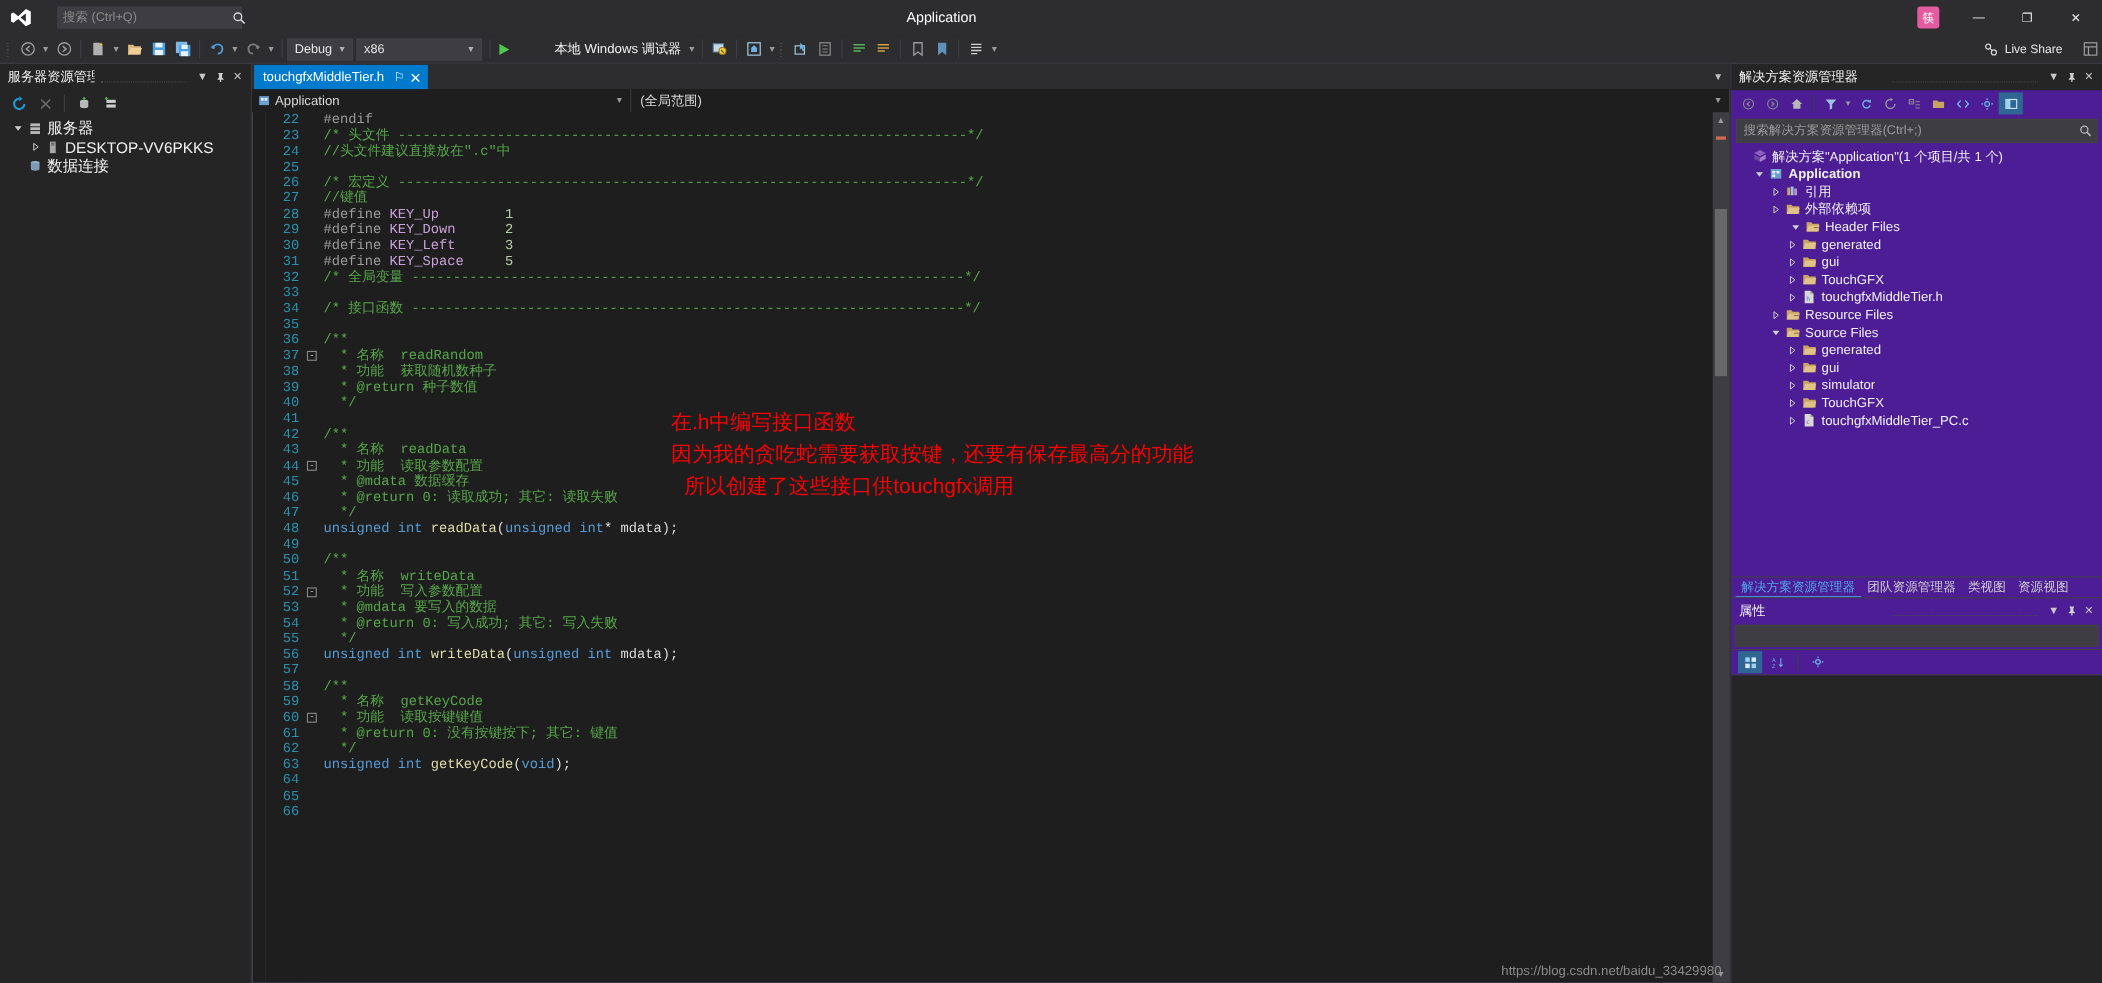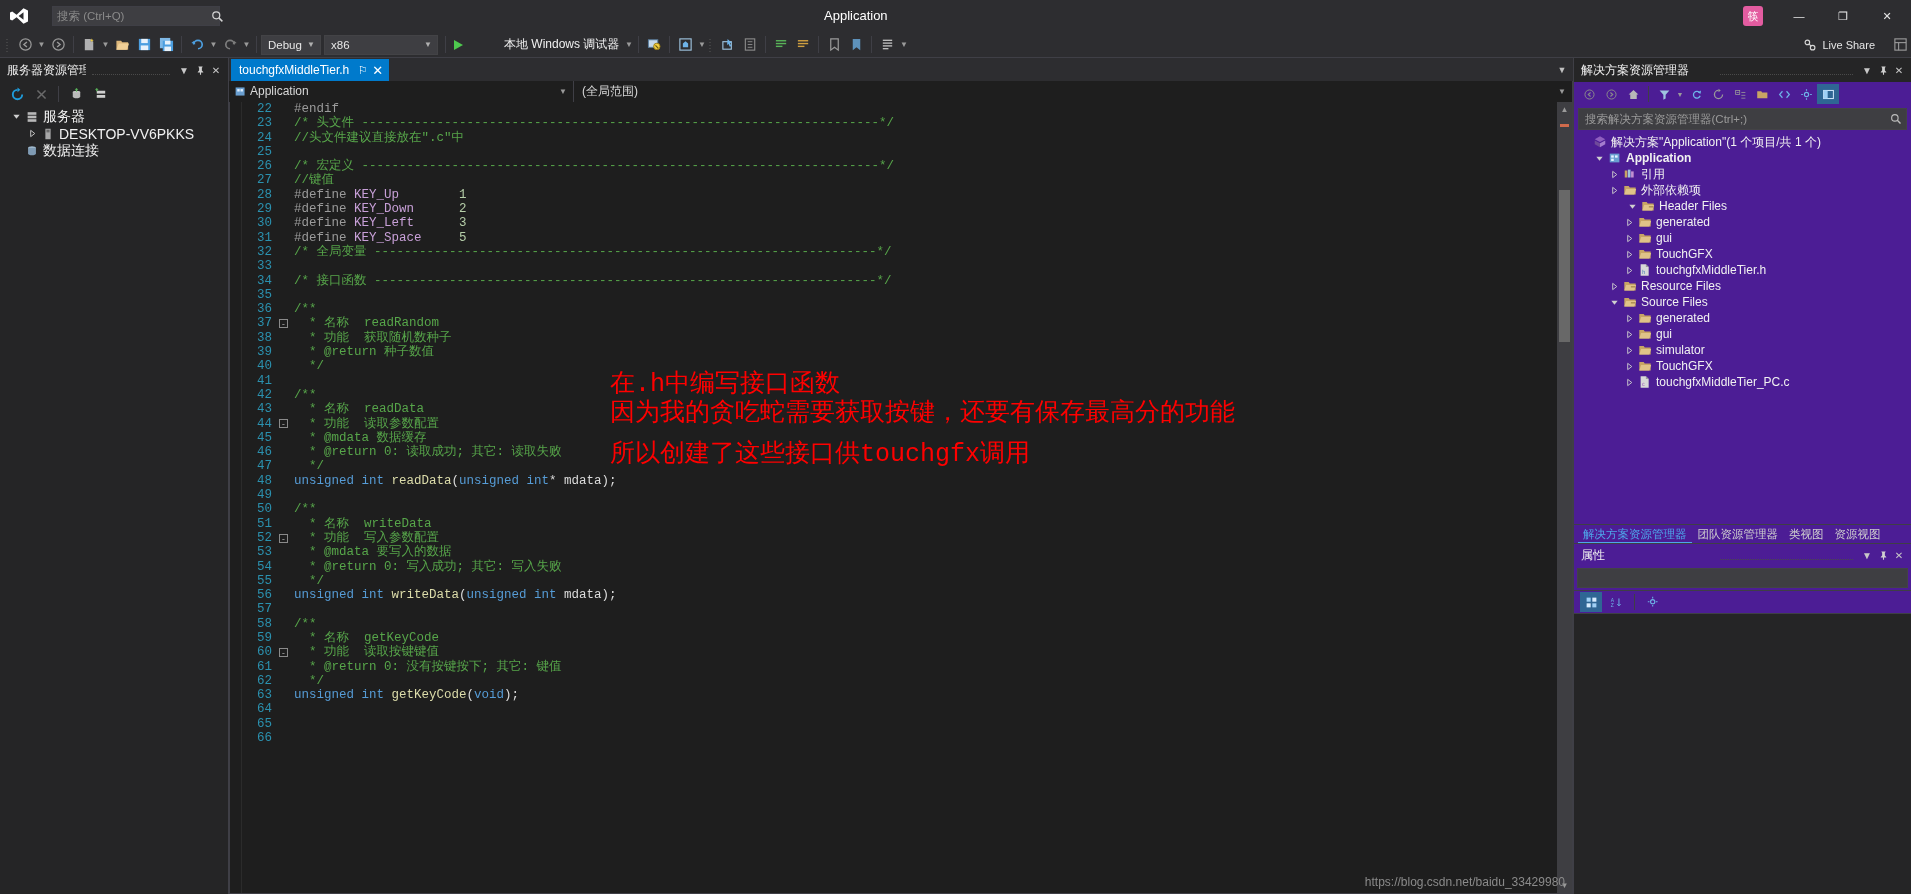--- a/index.html
+++ b/index.html
@@ -94,21 +94,21 @@
   .c-keyword { color:#569cd6; }
   .c-macro { color:#9b9b9b; }
   .c-def { color:#c8a0d8; }
   .c-num { color:#b5cea8; }
   .c-fn { color:#dcdcaa; }
   .c-plain { color:#dcdcdc; }
   .fold-mark { position:absolute; left:3px; width:9px; height:9px; border:1px solid #8a8a8a; color:#c8c8c8;
                font-size:8px; line-height:7px; text-align:center; background:#1e1e1e; }
 
   
-  .annot { position:absolute; color:#ff0000; font-family:Liberation Mono, monospace; font-size:25px; line-height:29px; white-space:nowrap; pointer-events:none; }
+  .annot { position:absolute; color:#ff0000; font-family:Liberation Sans, sans-serif; font-size:19px; line-height:29px; white-space:nowrap; pointer-events:none; }
 
   
   .ed-scroll { width:15px; flex:0 0 15px; background:#3e3e42; position:relative; }
   .ed-scroll .up,.ed-scroll .dn { height:15px; display:flex; align-items:center; justify-content:center; color:#9a9a9a; font-size:8px; }
   .ed-thumb { position:absolute; left:2px; width:11px; background:#686868; }
   .ed-mark { position:absolute; left:3px; width:9px; height:3px; background:#cf6a4c; }
 
   
   .rightpane { width:338px; flex:0 0 338px; background:#4c1d95; display:flex; flex-direction:column; border-left:1px solid #3f3f46; }
   .se-tools { height:24px; display:flex; align-items:center; padding-left:4px; }
@@ -539,21 +539,21 @@
                 <div class="ln"><span class="c-green">  * 名称  getKeyCode</span></div>
                 <div class="ln"><span class="c-green">  * 功能  读取按键键值</span></div>
                 <div class="ln"><span class="c-green">  * @return 0: 没有按键按下; 其它: 键值</span></div>
                 <div class="ln"><span class="c-green">  */</span></div>
                 <div class="ln"><span class="c-keyword">unsigned int</span><span class="c-plain"> </span><span class="c-fn">getKeyCode</span><span class="c-plain">(</span><span class="c-keyword">void</span><span class="c-plain">);</span></div>
                 <div class="ln"><span class="c-plain"></span>&nbsp;</div>
               </div>
 
             <div class="annot" id="annot0" style="left:318px; top:268px;">在.h中编写接口函数</div>
             <div class="annot" id="annot1" style="left:318px; top:297px;">因为我的贪吃蛇需要获取按键，还要有保存最高分的功能</div>
-            <div class="annot" id="annot2" style="left:318px; top:326px;margin-top:12px;">所以创建了这些接口供touchgfx调用</div>
+            <div class="annot" id="annot2" style="left:330px; top:326px;">所以创建了这些接口供touchgfx调用</div>
           </div>
         </div>
         <div class="ed-scroll">
           <div class="up">▲</div>
           <div class="ed-mark" style="top:22px"></div>
           <div class="ed-thumb" style="top:88px; height:152px;"></div>
           <div class="dn" style="position:absolute;bottom:0;width:15px;">▼</div>
         </div>
       </div>
 

